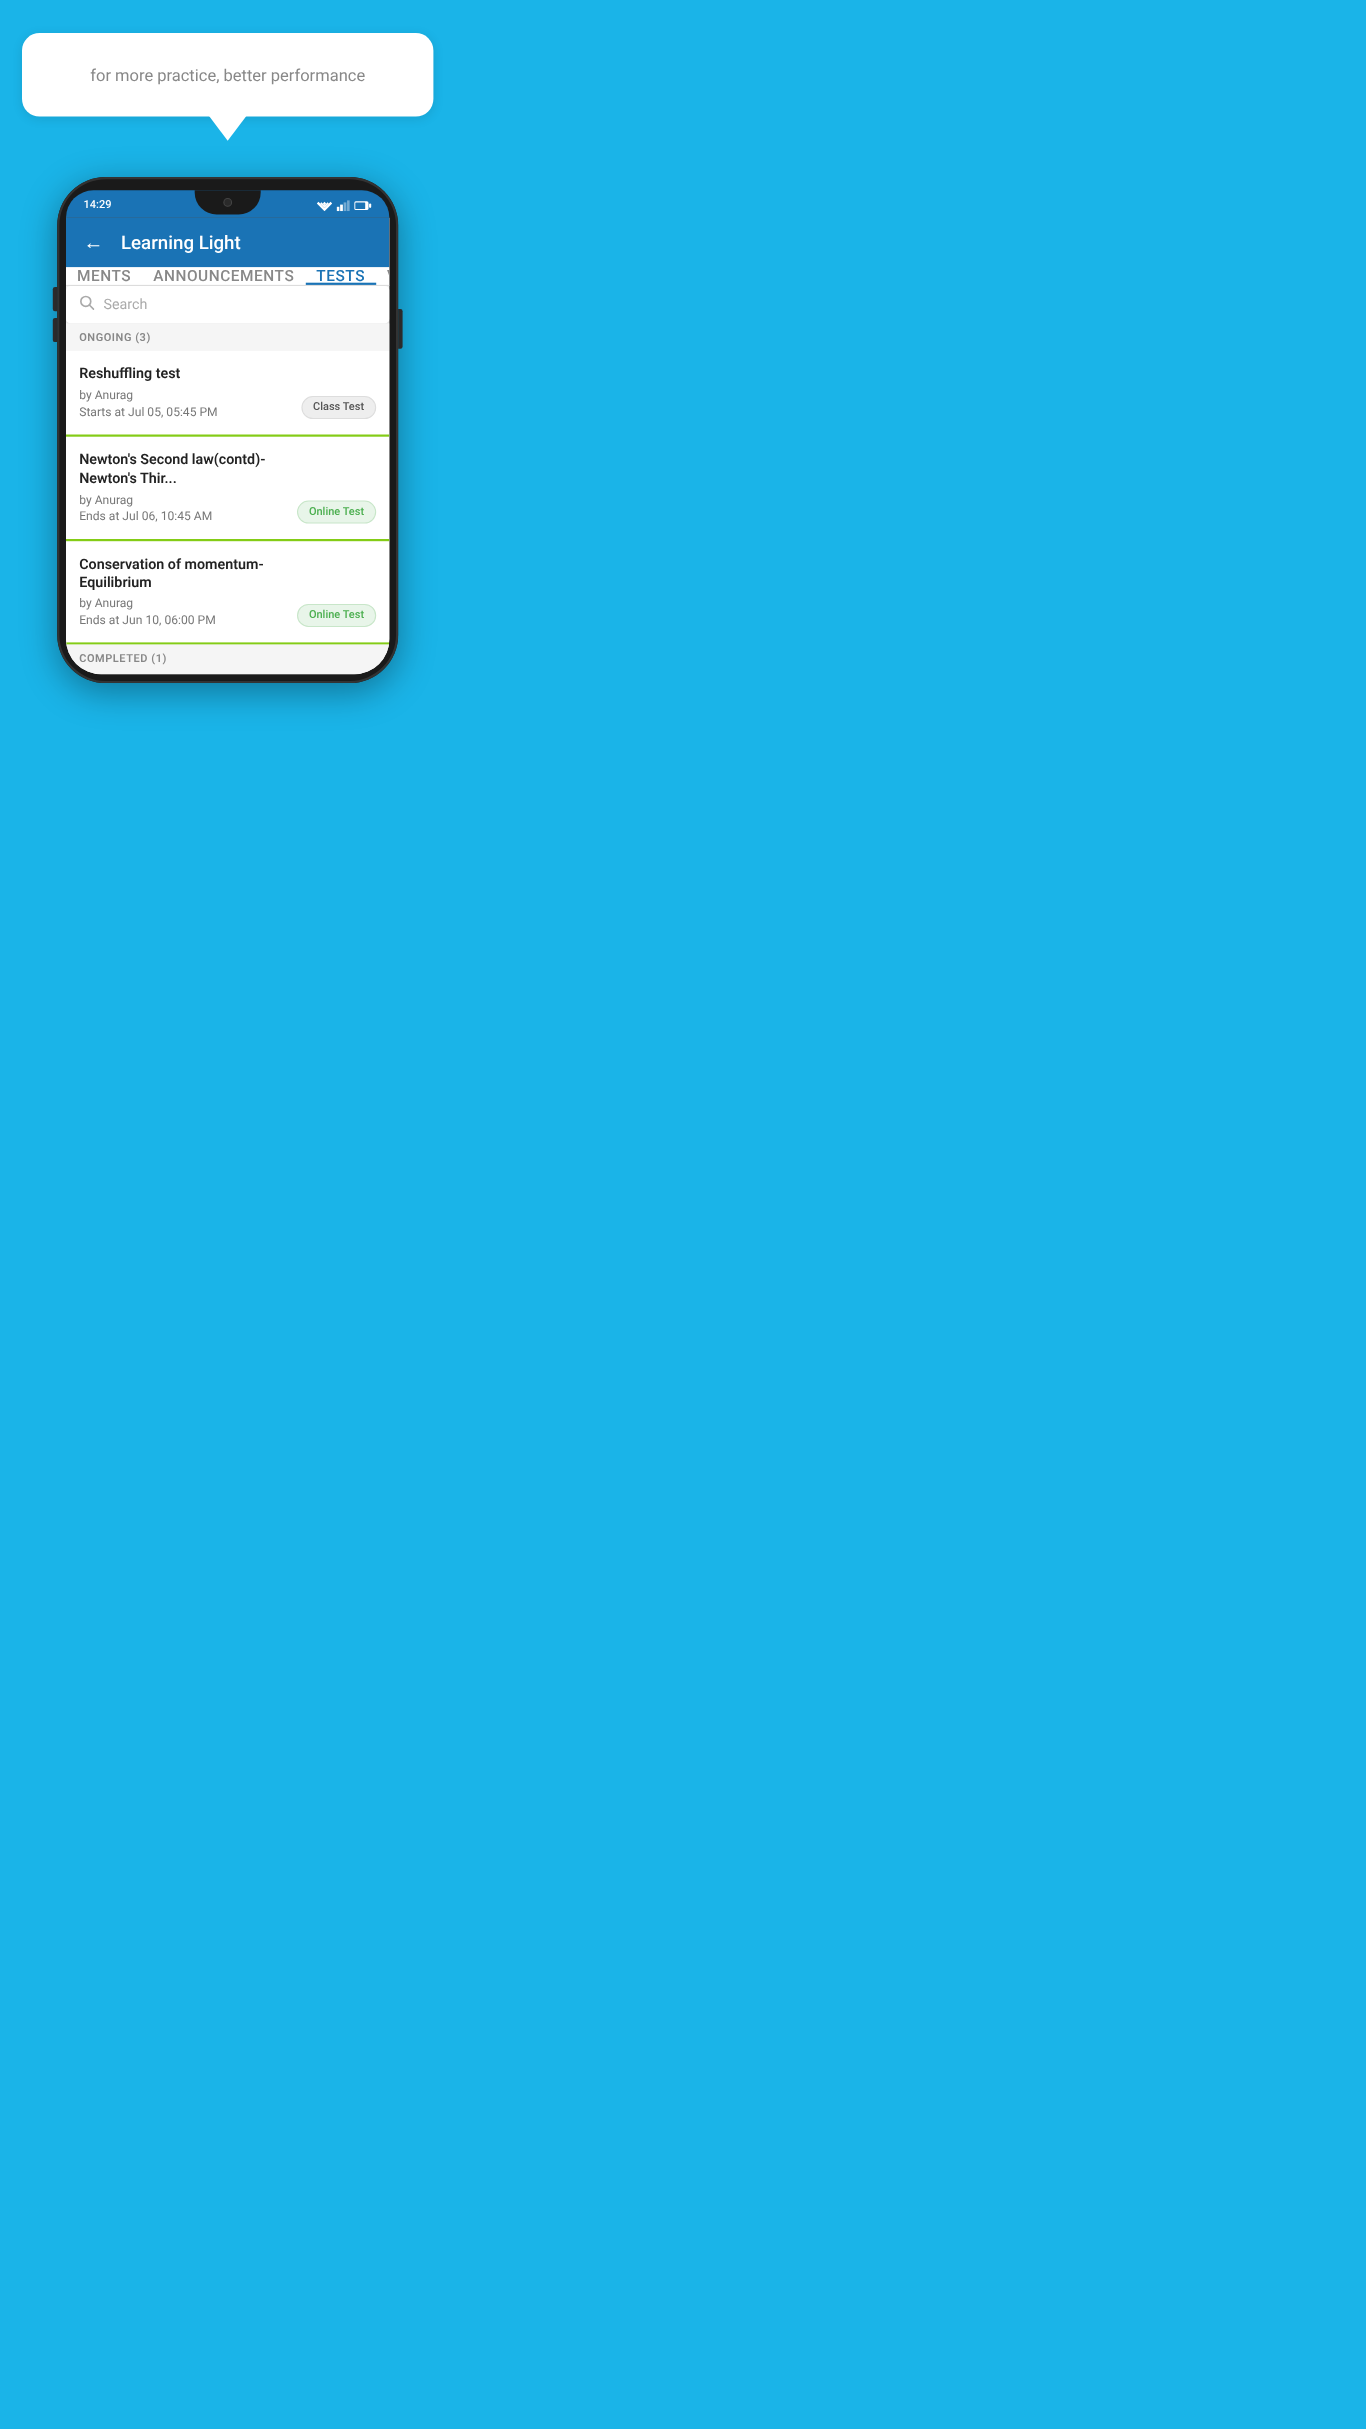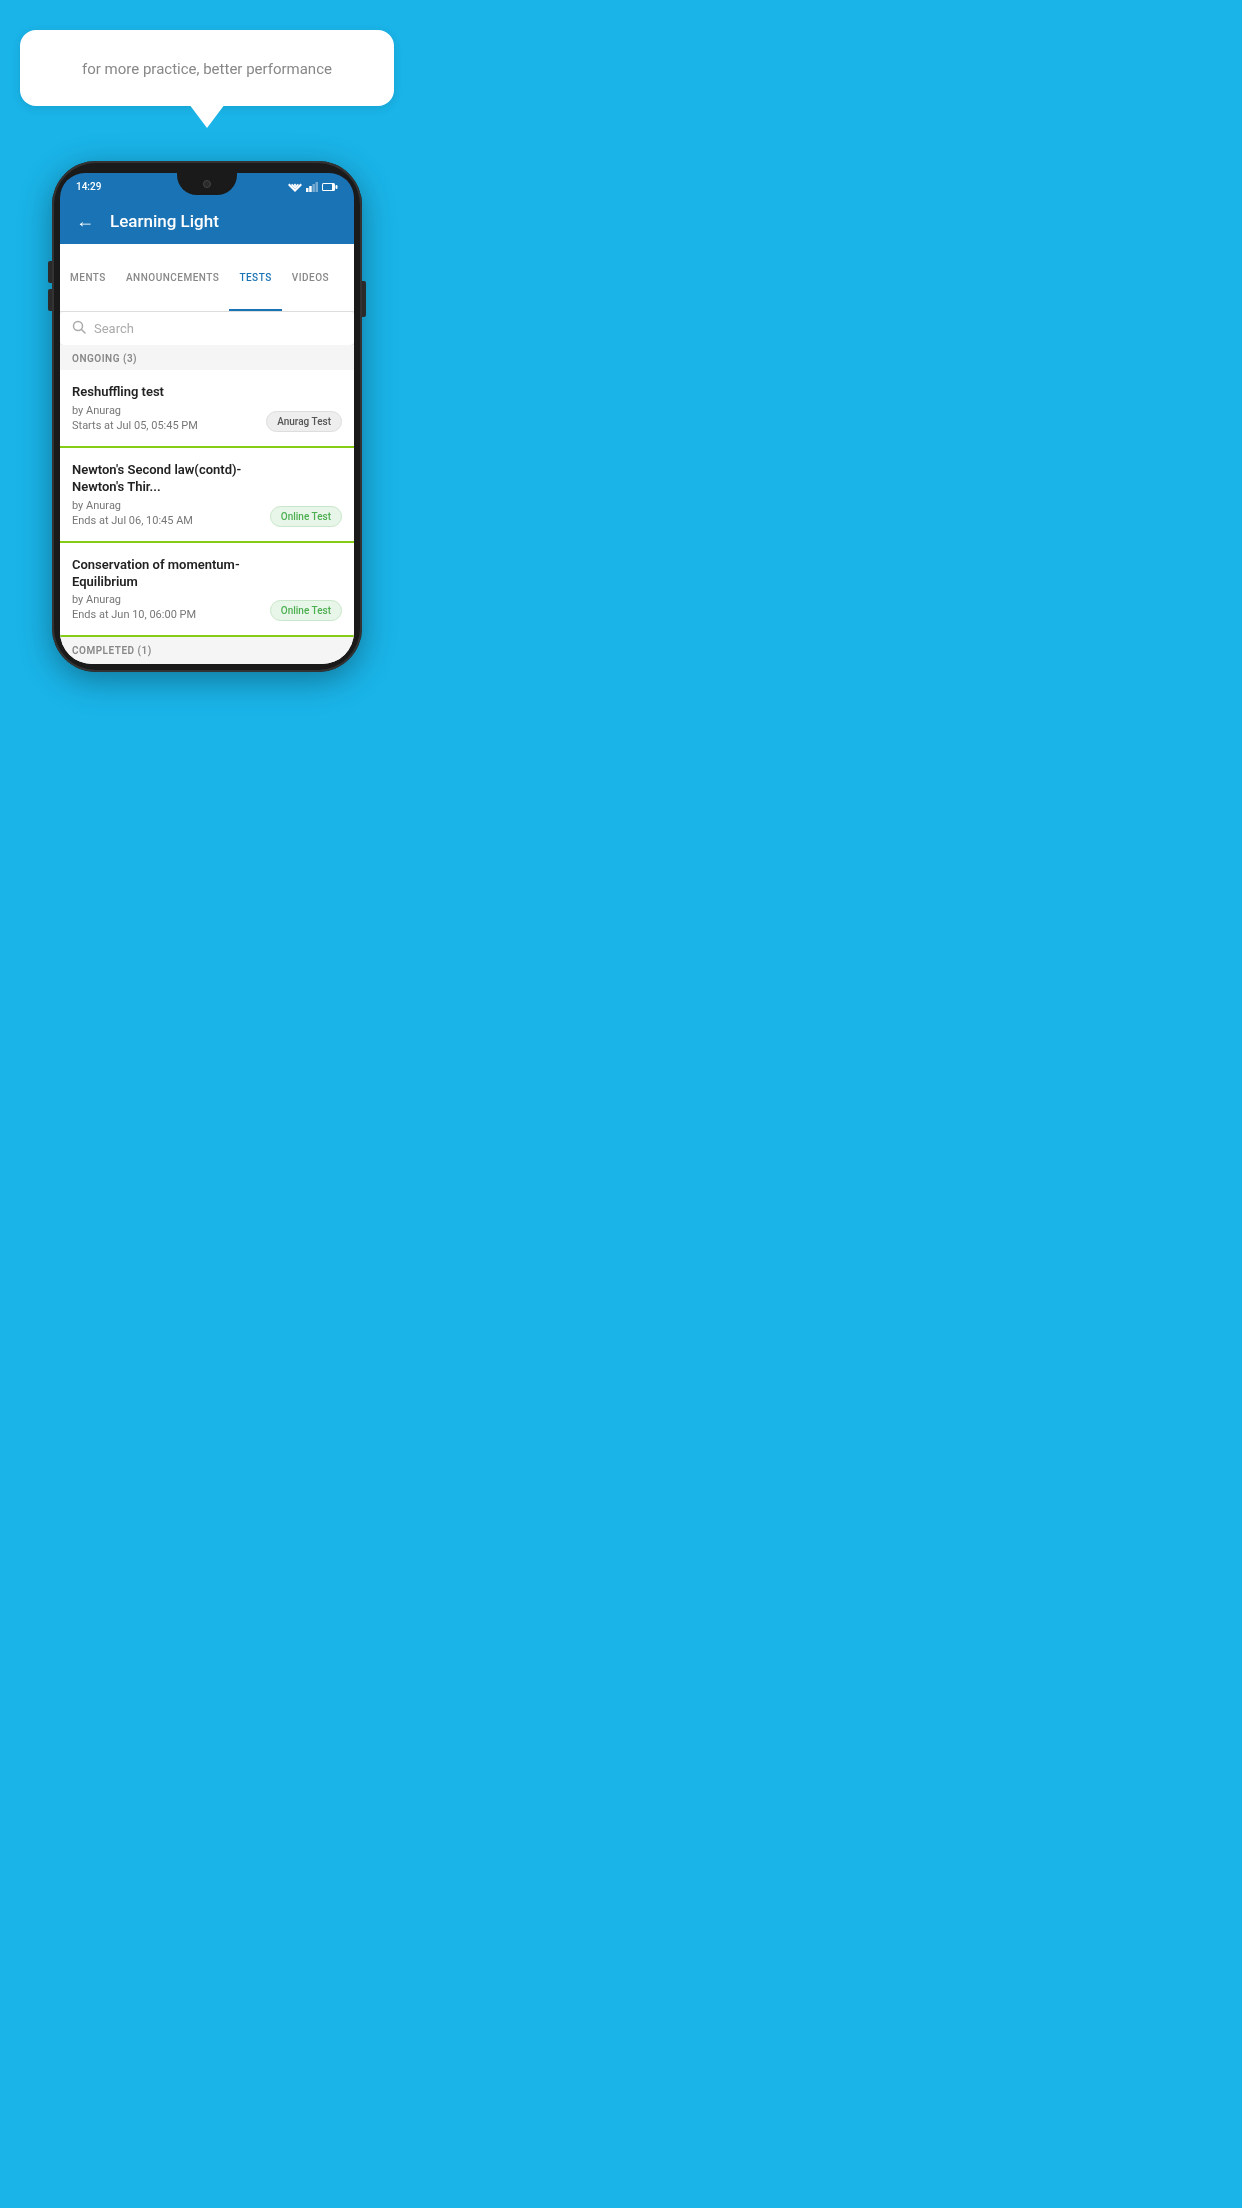--- a/index.html
+++ b/index.html
@@ -157,22 +157,22 @@
     
     .tabs-bar {
       background: white;
       display: flex;
       align-items: center;
       border-bottom: 1px solid #e0e0e0;
       overflow: hidden;
     }
 
     .tab-item {
-      padding: 28px 10px;
-      font-size: 10px;
+      padding: 0 10px;
+      font-size: 14px;
       font-weight: 500;
       color: #888;
       letter-spacing: 0.5px;
       cursor: pointer;
       white-space: nowrap;
       text-transform: uppercase;
       position: relative;
     }
 
     .tab-item.active {
@@ -398,21 +398,21 @@
       <div class="section-label">ONGOING (3)</div>
 
       <div class="tests-list">
 
         <div class="test-item">
           <div class="test-info">
             <div class="test-name">Reshuffling test</div>
             <div class="test-author">by Anurag</div>
             <div class="test-time">Starts at  Jul 05, 05:45 PM</div>
           </div>
-          <span class="test-badge badge-class">Anurag Test</span>
+          <span class="test-badge badge-class">Class Test</span>
         </div>
 
         <div class="test-item">
           <div class="test-info">
             <div class="test-name">Newton's Second law(contd)-Newton's Thir...</div>
             <div class="test-author">by Anurag</div>
             <div class="test-time">Ends at  Jul 06, 10:45 AM</div>
           </div>
           <span class="test-badge badge-online">Online Test</span>
         </div>

